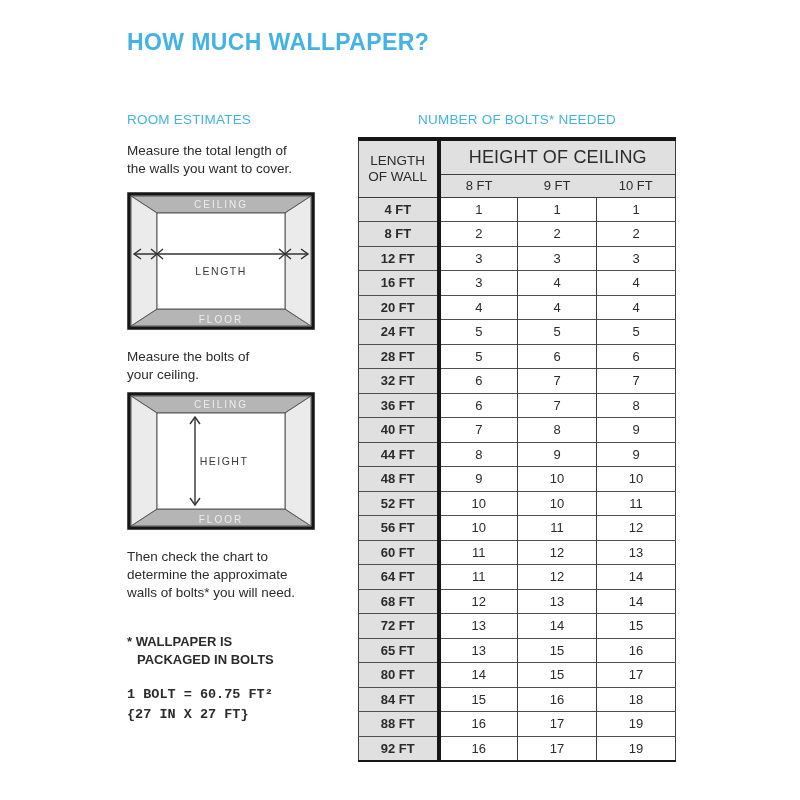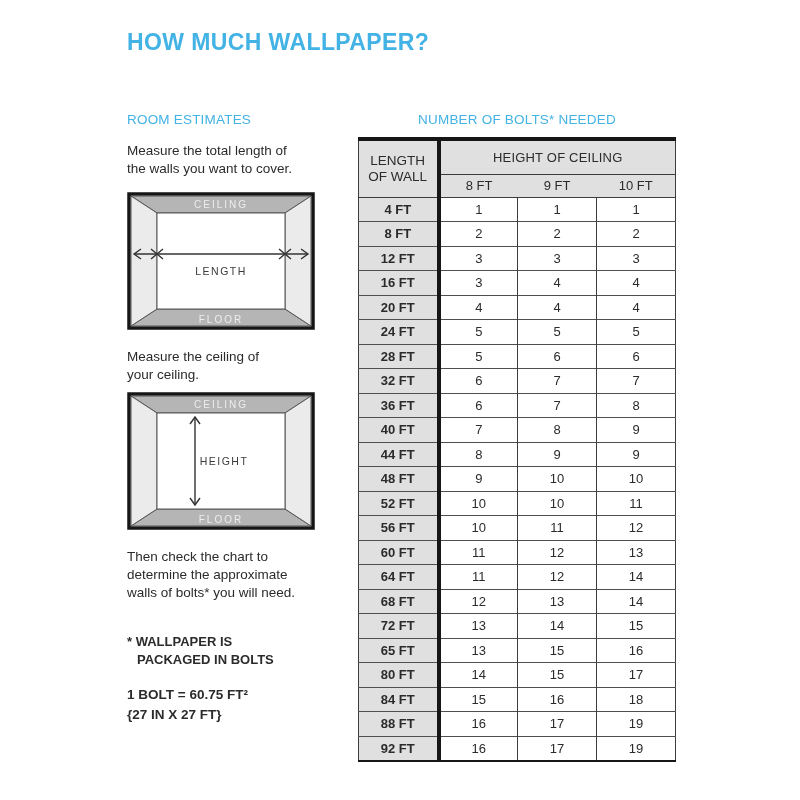--- a/index.html
+++ b/index.html
@@ -48,21 +48,21 @@
   .para-3 { top: 548px; }
 
   .footnote {
     position: absolute; left: 127px; top: 633px;
     font-size: 13px; font-weight: bold; line-height: 18px;
   }
   .footnote .line2 { padding-left: 10px; }
 
   .bolt-info {
     position: absolute; left: 127px; top: 685px;
-    font-size: 13.5px; font-weight: bold; line-height: 20px;
+    font-size: 13.5px; font-weight: bold; line-height: 20px; font-family: Liberation Mono, monospace;
   }
 
   .room-svg { position: absolute; left: 127px; width: 188px; height: 138px; }
   .room-svg-1 { top: 192px; }
   .room-svg-2 { top: 392px; }
   .wall-text {
     fill: #EDEDED; font-size: 10px; letter-spacing: 2px;
     text-anchor: middle; font-family: "Liberation Sans", sans-serif;
   }
   .dim-text {
@@ -80,21 +80,21 @@
     border-bottom: 2.5px solid var(--border-dark);
   }
   table.bolts col.label { width: 80px; }
   table.bolts th, table.bolts td { text-align: center; padding: 0; font-weight: normal; }
   thead th { background: var(--header-bg); font-weight: bold; }
   th.row-header {
     border-right: 4px solid var(--border-dark);
     border-bottom: 1.5px solid var(--border-mid);
     font-size: 13.5px; line-height: 16px;
   }
-  th.group-header { height: 35px; border-bottom: 1.5px solid var(--border-mid); font-size: 13px; letter-spacing: 0.2px; }
+  th.group-header { height: 35px; border-bottom: 1.5px solid var(--border-mid); font-size: 18px; letter-spacing: 0.2px; }
   tr.sub-header th { height: 23px; border-bottom: 1.5px solid var(--border-mid); }
   tbody td { height: 24.5px; border-top: 1.4px solid var(--row-line); }
   tbody tr:first-child td { border-top: none; margin-left: 32px; }
   tbody td.label-col {
     background: var(--header-bg); font-weight: bold;
     border-right: 4px solid var(--border-dark);
   }
   tbody td.c0, tbody td.c1 { border-right: 1.4px solid var(--border-mid); }
 </style>
 </head>
@@ -124,21 +124,21 @@
       <line x1="7" y1="62" x2="181" y2="62"></line>
       <path d="M14,57 L7,62 L14,67"></path>
       <path d="M24,57 L36,67 M24,67 L36,57"></path>
       <path d="M152,57 L164,67 M152,67 L164,57"></path>
       <path d="M174,57 L181,62 L174,67"></path>
     </g>
     <text x="94" y="83" class="dim-text">LENGTH</text>
   </svg>
 
   <div class="para para-2">
-    <div>Measure the ceiling of</div>
+    <div>Measure the bolts of</div>
     <div>your ceiling.</div>
   </div>
 
   <svg class="room-svg room-svg-2" viewBox="0 0 188 138">
     <rect x="2" y="2" width="184" height="134" fill="#ffffff" stroke="#161616" stroke-width="3.5"></rect>
     <polygon points="4,4 184,4 158,21 30,21" fill="#B5B5B5" stroke="#555555" stroke-width="1"></polygon>
     <polygon points="4,134 184,134 158,117 30,117" fill="#B5B5B5" stroke="#555555" stroke-width="1"></polygon>
     <polygon points="4,4 30,21 30,117 4,134" fill="#EBEBEB" stroke="#555555" stroke-width="1"></polygon>
     <polygon points="184,4 158,21 158,117 184,134" fill="#EBEBEB" stroke="#555555" stroke-width="1"></polygon>
     <rect x="30" y="21" width="128" height="96" fill="#ffffff" stroke="#555555" stroke-width="1"></rect>

